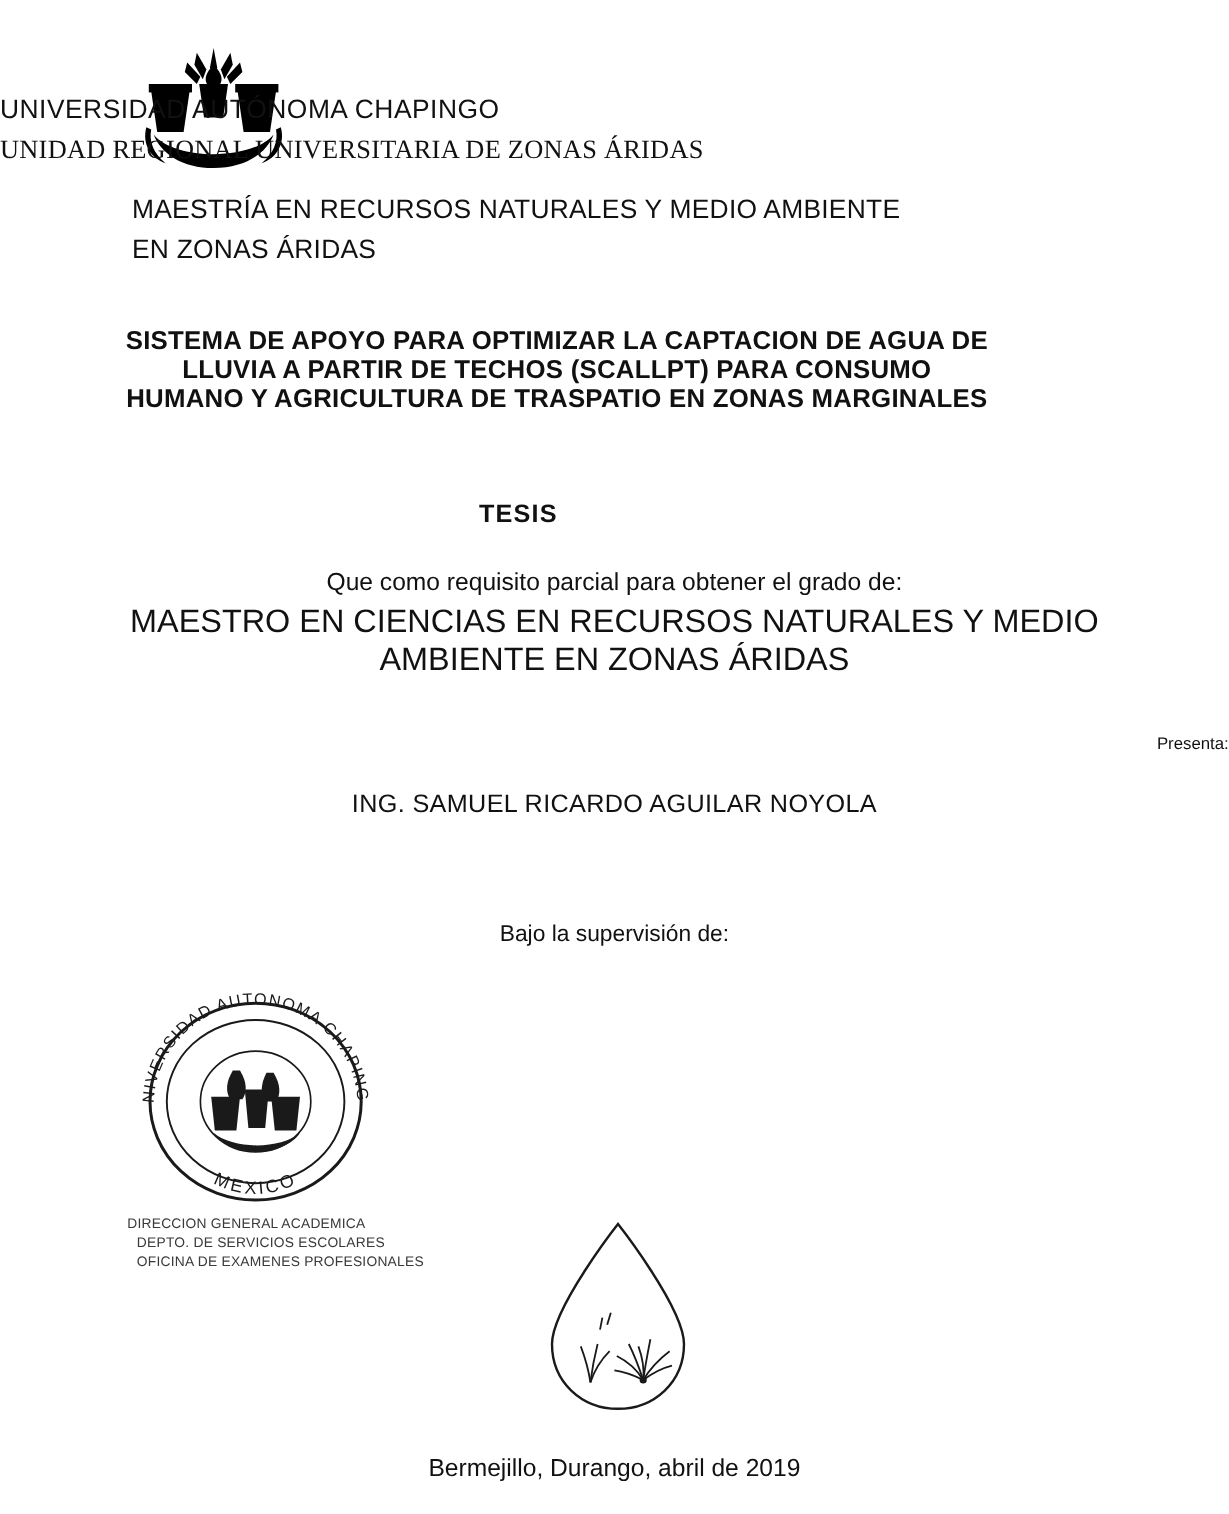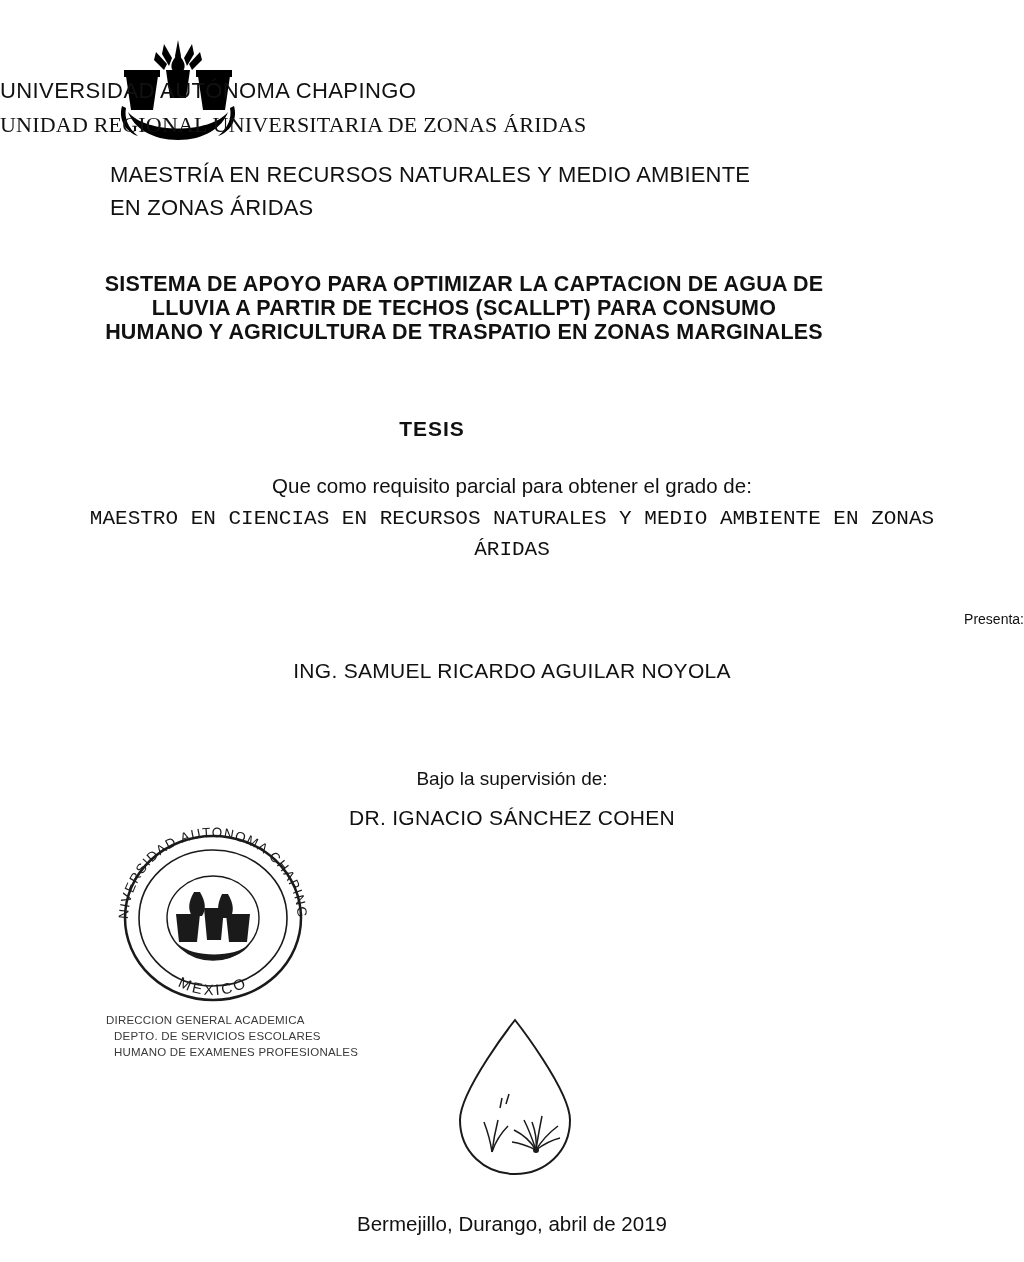--- a/index.html
+++ b/index.html
@@ -92,25 +92,24 @@
     text-align: center;
     font-size: 20.5px;
     margin-top: 16px;
   }
   .grado {
     position: absolute;
     top: 503px;
     left: 0;
     width: 1024px;
     text-align: center;
-    font-size: 21px;
+    font-size: 27px;
     line-height: 31px;
     padding: 0 48px;
     box-sizing: border-box;
-    font-family: Liberation Mono, monospace;
   }
 
   
   .presenta-label {
     position: absolute;
     top: 611px;
     left: 0;
     width: 1024px;
     text-align: right;
     font-size: 14px;
@@ -228,21 +227,20 @@
   <div class="title-block">SISTEMA DE APOYO PARA OPTIMIZAR LA CAPTACION DE AGUA DE LLUVIA A PARTIR DE TECHOS (SCALLPT) PARA CONSUMO HUMANO Y AGRICULTURA DE TRASPATIO EN ZONAS MARGINALES</div>
 
   <div class="tesis-word">TESIS</div>
   <div class="requisito">Que como requisito parcial para obtener el grado de:</div>
   <div class="grado">MAESTRO EN CIENCIAS EN RECURSOS NATURALES Y MEDIO AMBIENTE EN ZONAS ÁRIDAS</div>
 
   <div class="presenta-label">Presenta:</div>
   <div class="author">ING. SAMUEL RICARDO AGUILAR NOYOLA</div>
 
   <div class="supervision-label">Bajo la supervisión de:</div>
-  <div class="supervisor">DR. IGNACIO SÁNCHEZ COHEN</div>
 
   <div class="seal">
     <svg viewBox="0 0 218 200" width="218" height="200" aria-hidden="true">
       <defs>
         <path id="ringTop" d="M 24 104 A 85 85 0 0 1 194 104"></path>
         <path id="ringBottom" d="M 36 104 A 73 73 0 0 0 182 104"></path>
       </defs>
       <ellipse cx="109" cy="100" rx="88" ry="82" fill="none" stroke="#1a1a1a" stroke-width="2.5"></ellipse>
       <ellipse cx="109" cy="100" rx="74" ry="68" fill="none" stroke="#1a1a1a" stroke-width="1.6"></ellipse>
       <ellipse cx="109" cy="100" rx="46" ry="42" fill="none" stroke="#1a1a1a" stroke-width="1.4"></ellipse>
@@ -260,21 +258,21 @@
         <path d="M122 96 L146 96 L143 124 L125 124 Z"></path>
         <path d="M100 90 L120 90 L117 122 L103 122 Z"></path>
         <path d="M74 126 C90 140 130 140 146 126 C140 136 124 142 110 142 C96 142 80 136 74 126 Z"></path>
       </g>
     </svg>
   </div>
 
   <div class="seal-text">
     <div class="l1">DIRECCION GENERAL ACADEMICA</div>
     <div class="l2">DEPTO. DE SERVICIOS ESCOLARES</div>
-    <div class="l3">HUMANO DE EXAMENES PROFESIONALES</div>
+    <div class="l3">OFICINA DE EXAMENES PROFESIONALES</div>
   </div>
 
   <div class="droplet">
     <svg viewBox="0 0 150 170" width="150" height="170" aria-hidden="true">
       <path d="M75 8 C75 8 20 78 20 108 C20 140 45 162 75 162 C105 162 130 140 130 108 C130 78 75 8 75 8 Z" fill="none" stroke="#1a1a1a" stroke-width="2"></path>
       <g stroke="#1a1a1a" stroke-width="1.5" fill="none">
 
         <path d="M52 140 C54 124 56 116 58 108"></path>
         <path d="M52 140 C50 126 47 118 44 110"></path>
         <path d="M52 140 C56 128 62 120 68 114"></path>

